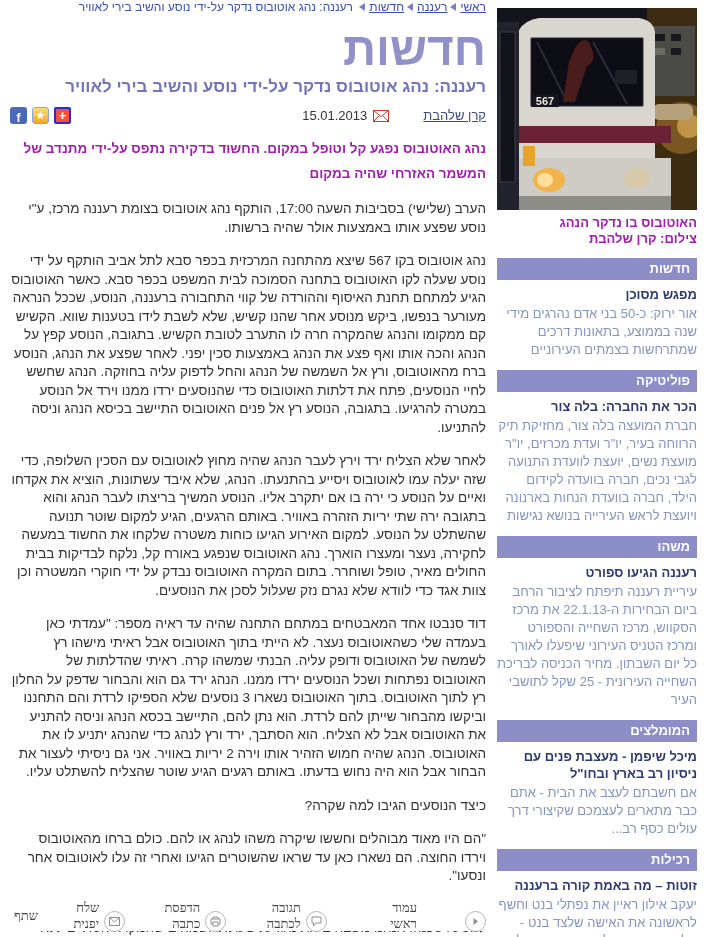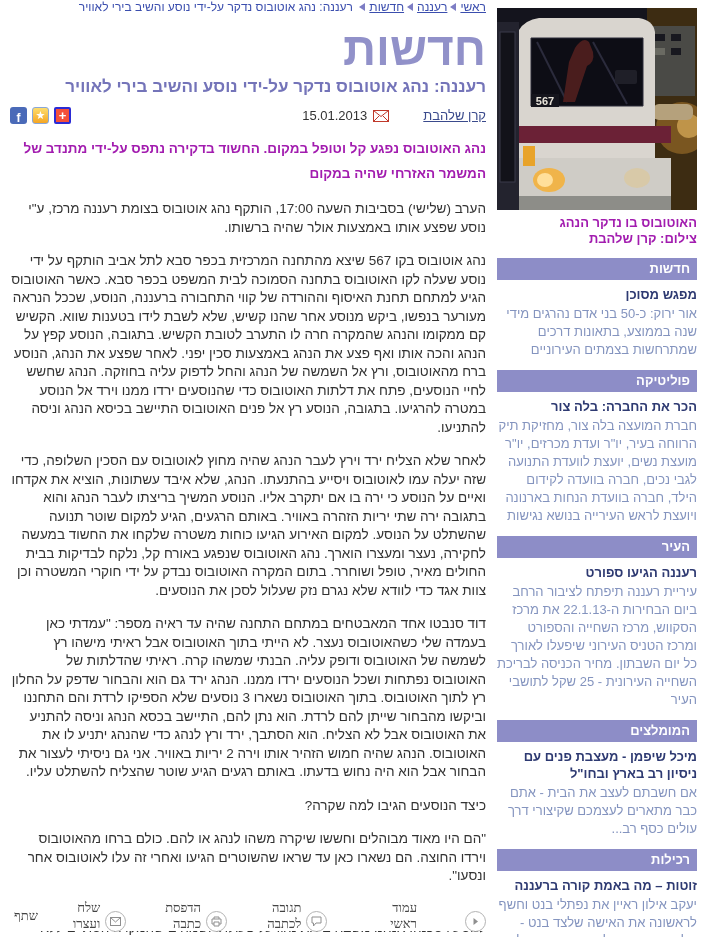--- a/index.html
+++ b/index.html
@@ -120,21 +120,21 @@
         </span>
         <span>הדפסת כתבה</span>
       </div>
       <div class="tb-item">
         <span class="tb-ic">
           <svg width="11" height="9" viewBox="0 0 11 9">
               <rect x="0.5" y="0.5" width="10" height="8" fill="none" stroke="#8f8f8f"></rect>
               <path d="M0.5,0.5 L5.5,5 L10.5,0.5" fill="none" stroke="#8f8f8f"></path>
             </svg>
         </span>
-        <span>שלח ועצרו</span>
+        <span>שלח יפנית</span>
       </div>
       <div class="tb-item share">
         <span>שתף</span>
       </div>
     </div>
   </div>
 
   <aside class="sidebar">
 
     <svg class="photo" viewBox="0 0 200 202">
@@ -179,21 +179,21 @@
         <p class="sb-desc">אור ירוק: כ-50 בני אדם נהרגים מידי שנה בממוצע, בתאונות דרכים שמתרחשות בצמתים העירוניים</p>
       </section>
 
       <section class="sb-sec">
         <h3 class="sb-head">פוליטיקה</h3>
         <a class="sb-title">הכר את החברה: בלה צור</a>
         <p class="sb-desc">חברת המועצה בלה צור, מחזיקת תיק הרווחה בעיר, יו"ר ועדת מכרזים, יו"ר מועצת נשים, יועצת לוועדת התנועה לגבי נכים, חברה בוועדה לקידום הילד, חברה בוועדת הנחות בארנונה ויועצת לראש העירייה בנושא נגישות</p>
       </section>
 
       <section class="sb-sec">
-        <h3 class="sb-head">העיר</h3>
+        <h3 class="sb-head">משהו</h3>
         <a class="sb-title">רעננה הגיעו ספורט</a>
         <p class="sb-desc">עיריית רעננה תיפתח לציבור הרחב ביום הבחירות ה-22.1.13 את מרכז הסקווש, מרכז השחייה והספורט ומרכז הטניס העירוני שיפעלו לאורך כל יום השבתון. מחיר הכניסה לבריכת השחייה העירונית - 25 שקל לתושבי העיר</p>
       </section>
 
       <section class="sb-sec">
         <h3 class="sb-head">המומלצים</h3>
         <a class="sb-title">מיכל שיפמן - מעצבת פנים עם ניסיון רב בארץ ובחו"ל</a>
         <p class="sb-desc">אם חשבתם לעצב את הבית - אתם כבר מתארים לעצמכם שקיצורי דרך עולים כסף רב...</p>
       </section>
 

